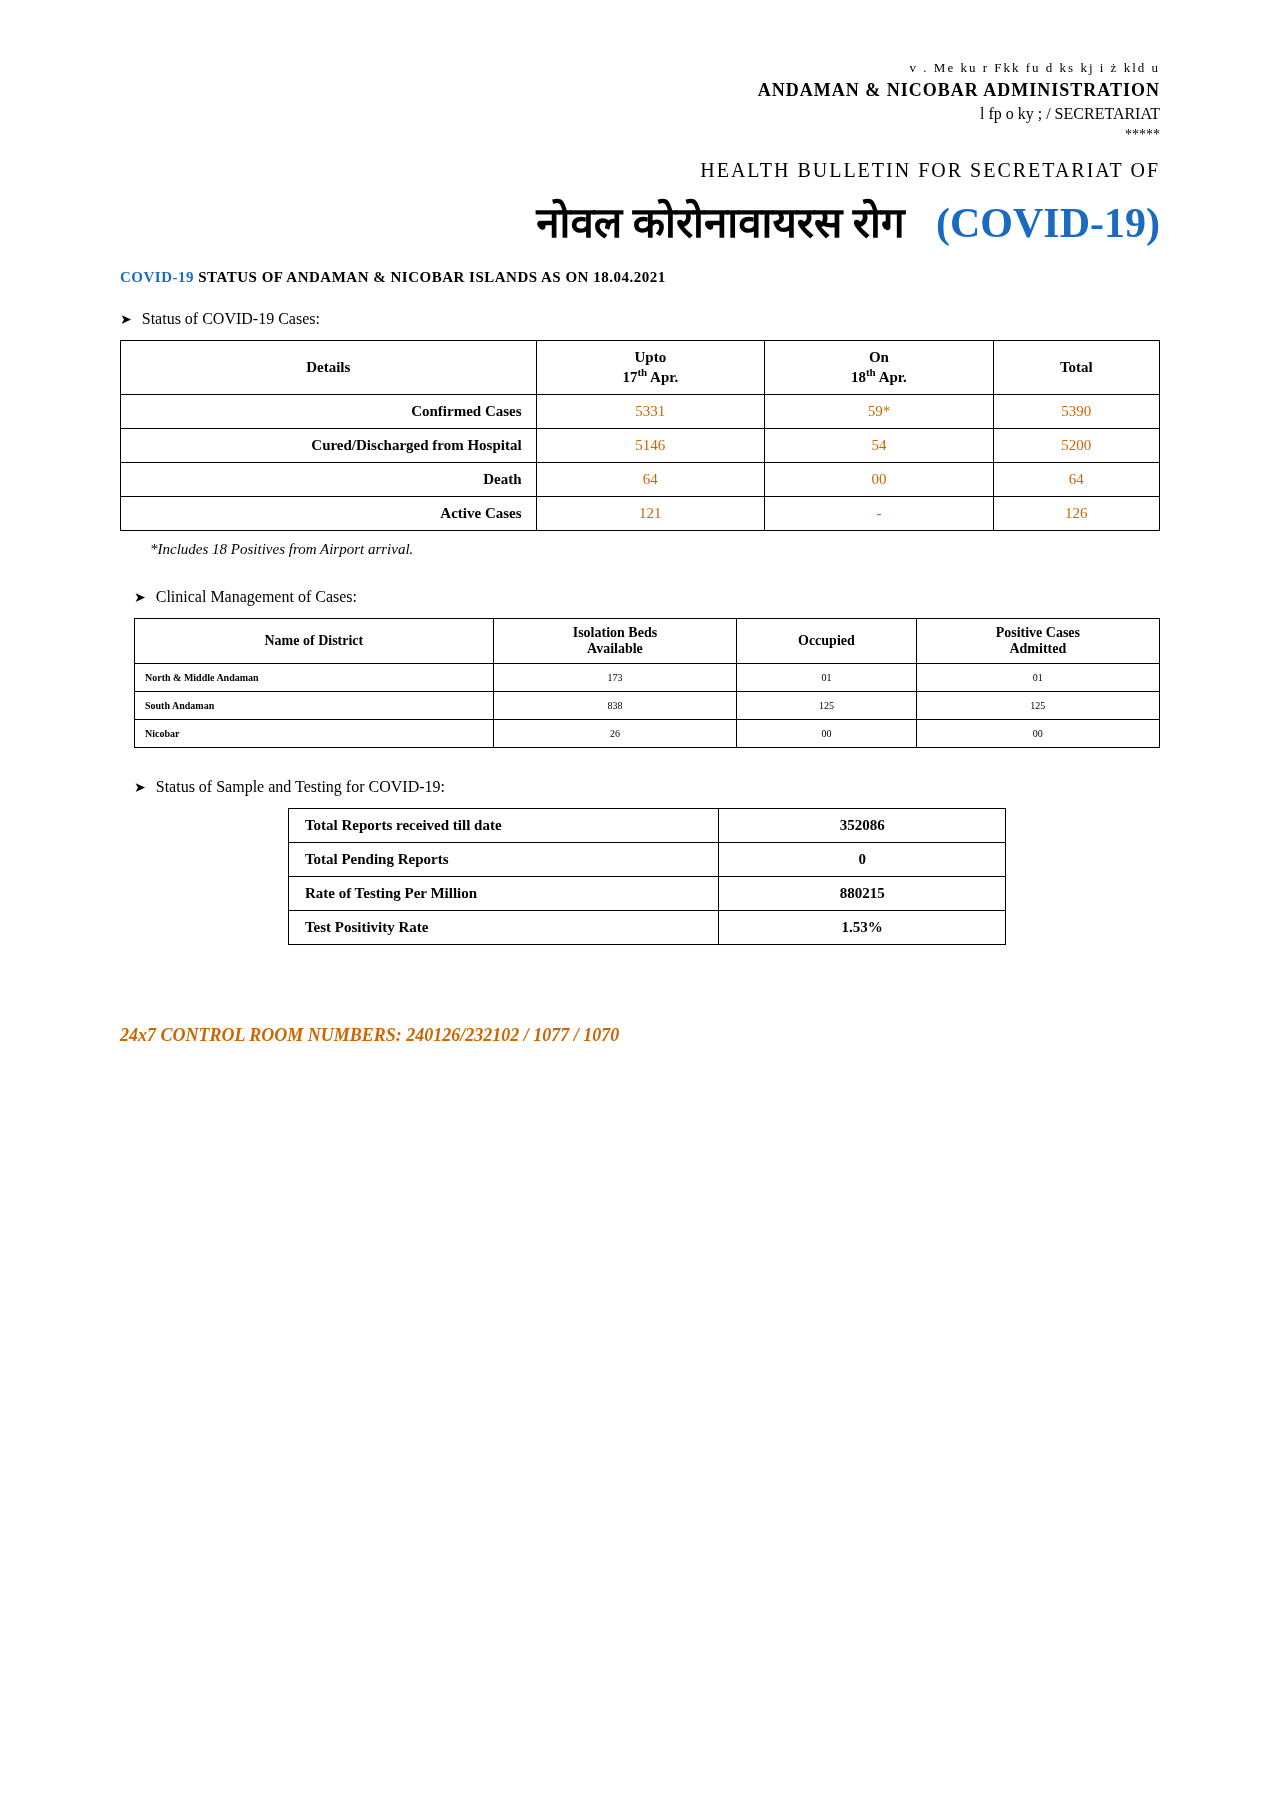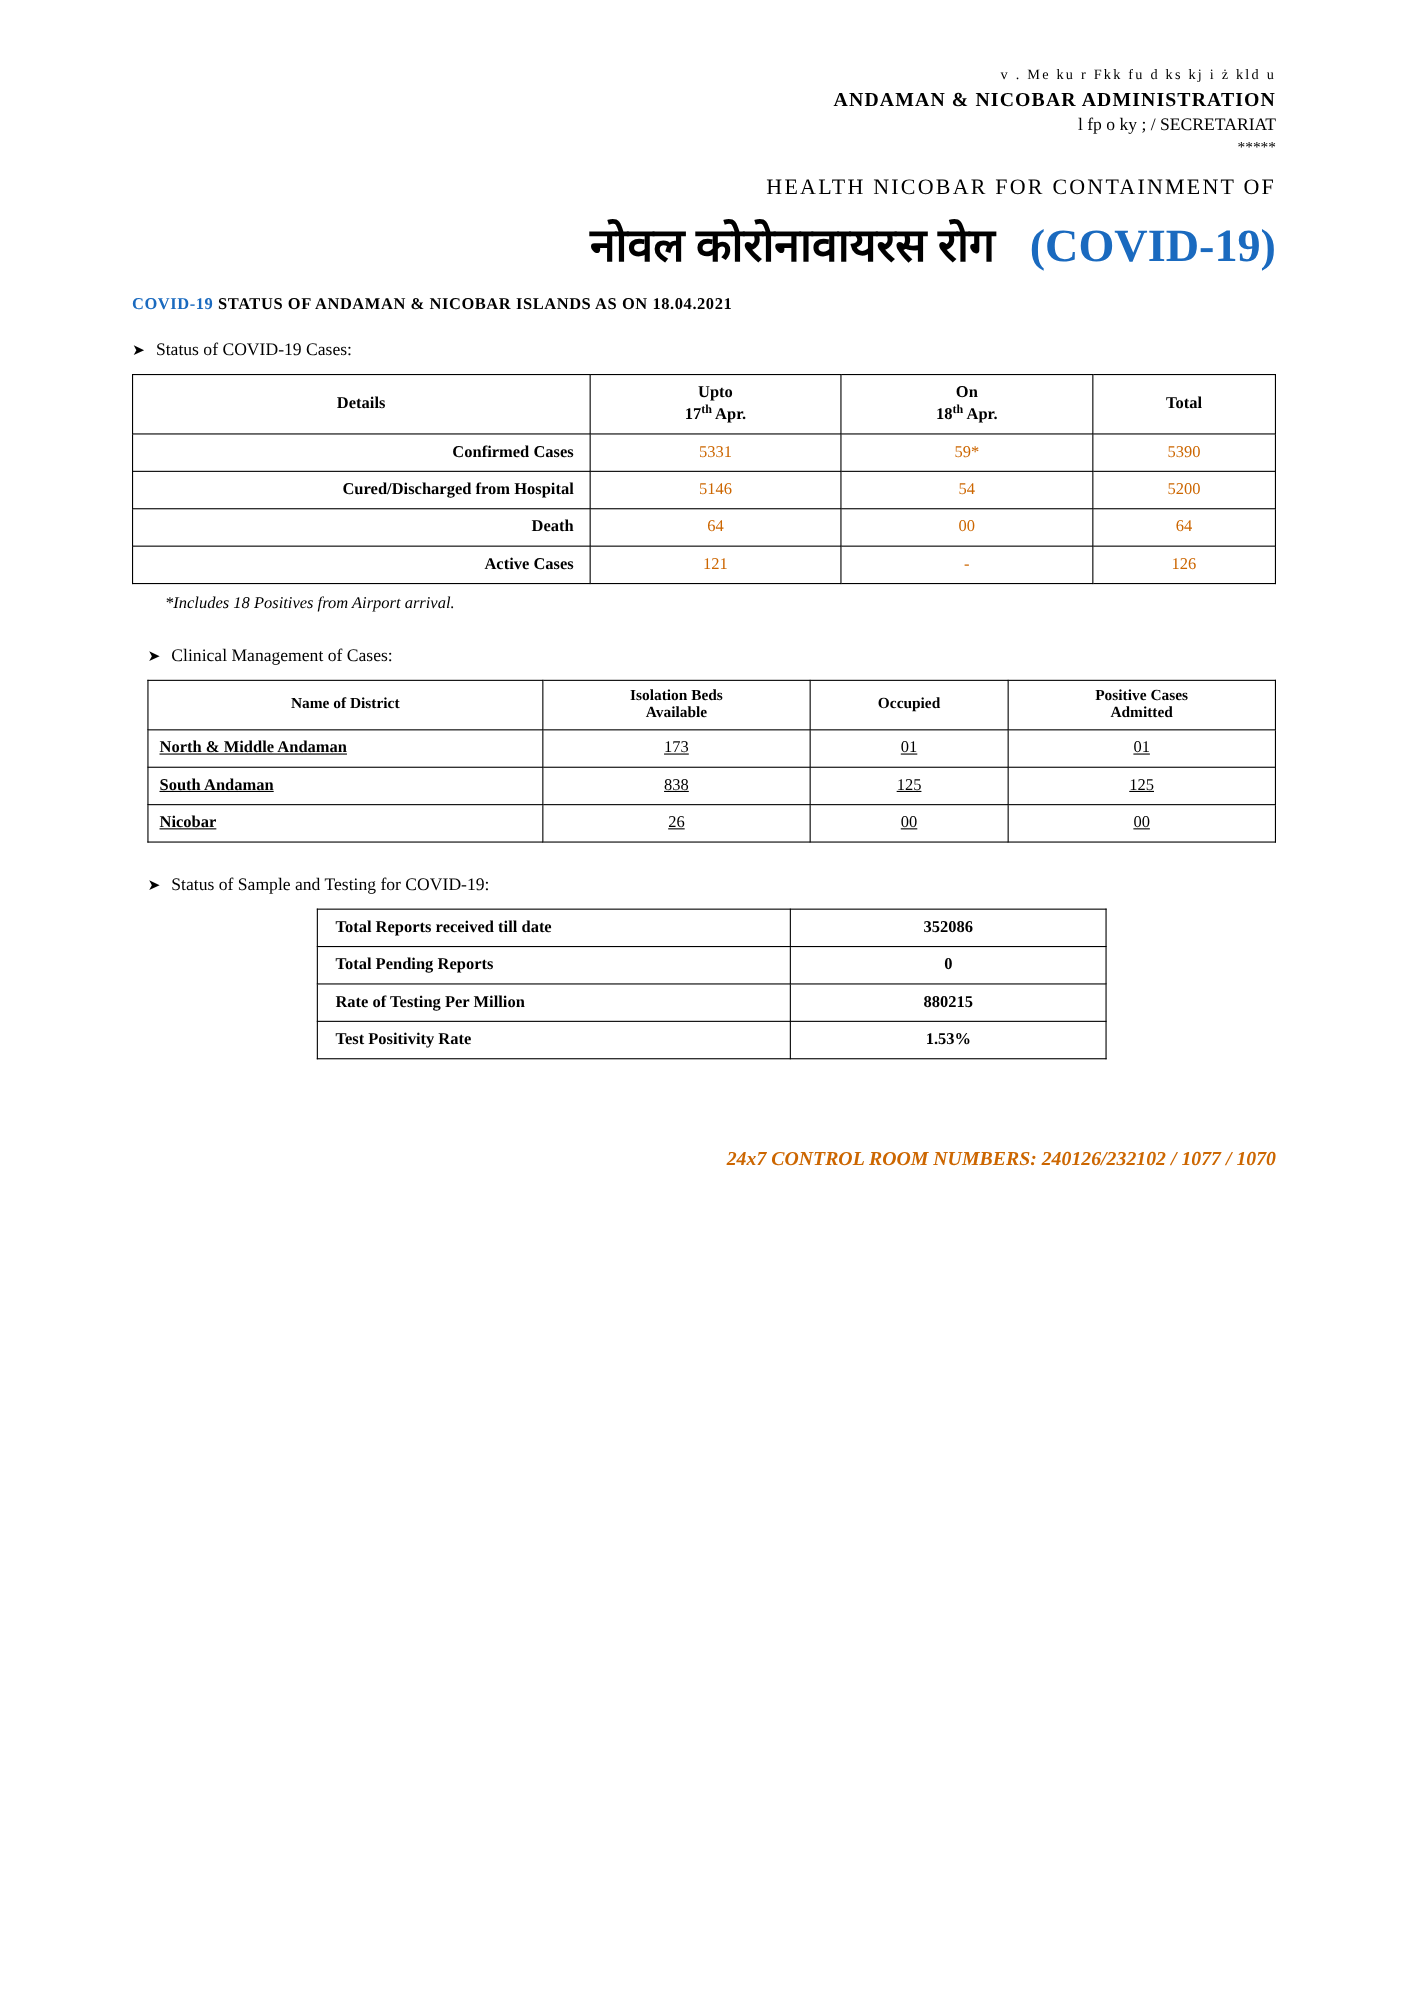--- a/index.html
+++ b/index.html
@@ -107,23 +107,22 @@
     }
     .section-gap {
       margin-bottom: 17px;
       padding-left: 14px;
     }
     .clinical-table th {
       font-size: 14px;
       padding: 6px 10px;
     }
     .clinical-table td {
-      font-size: 15px;
+      font-size: 10px;
       padding: 8px 10px;
-      text-decoration: underline;
     }
     .clinical-table td:first-child {
       font-weight: bold;
       text-align: left;
     }
     .sample-table {
       width: 70%;
       margin: 0 auto 8px auto;
     }
     .sample-table td {
@@ -132,21 +131,21 @@
     }
     .sample-table td:first-child {
       font-weight: bold;
       width: 60%;
     }
     .sample-table td:last-child {
       font-weight: bold;
       text-align: center;
     }
     .control-room {
-      text-align: right;
+      text-align: left;
       font-style: italic;
       font-size: 18px;
       color: #cc6600;
       margin-top: 80px;
       font-weight: bold;
     }
     .superscript {
       vertical-align: super;
       font-size: 11px;
     }
@@ -156,21 +155,21 @@
 
 <div class="header">
   <div class="header-hindi">v . Me ku  r Fkk  fu d ks kj   i ż kld  u</div>
   <div class="header-english">ANDAMAN &amp; NICOBAR ADMINISTRATION</div>
   <div class="header-secretariat">
     <span>l  fp o ky  ;</span>
     <span>/</span>
     <span>SECRETARIAT</span>
   </div>
   <div class="header-stars">*****</div>
-  <div class="health-bulletin">HEALTH NICOBAR FOR CONTAINMENT OF</div>
+  <div class="health-bulletin">HEALTH BULLETIN FOR SECRETARIAT OF</div>
   <div class="hindi-title">
     <span>नोवल कोरोनावायरस रोग</span>
     &nbsp;
     <span class="covid-19-highlight">(COVID-19)</span>
   </div>
 </div>
 
 <div class="status-line">
   <span class="covid-text">COVID-19</span><span> STATUS OF ANDAMAN &amp; NICOBAR ISLANDS AS ON 18.04.2021</span>
 </div>

